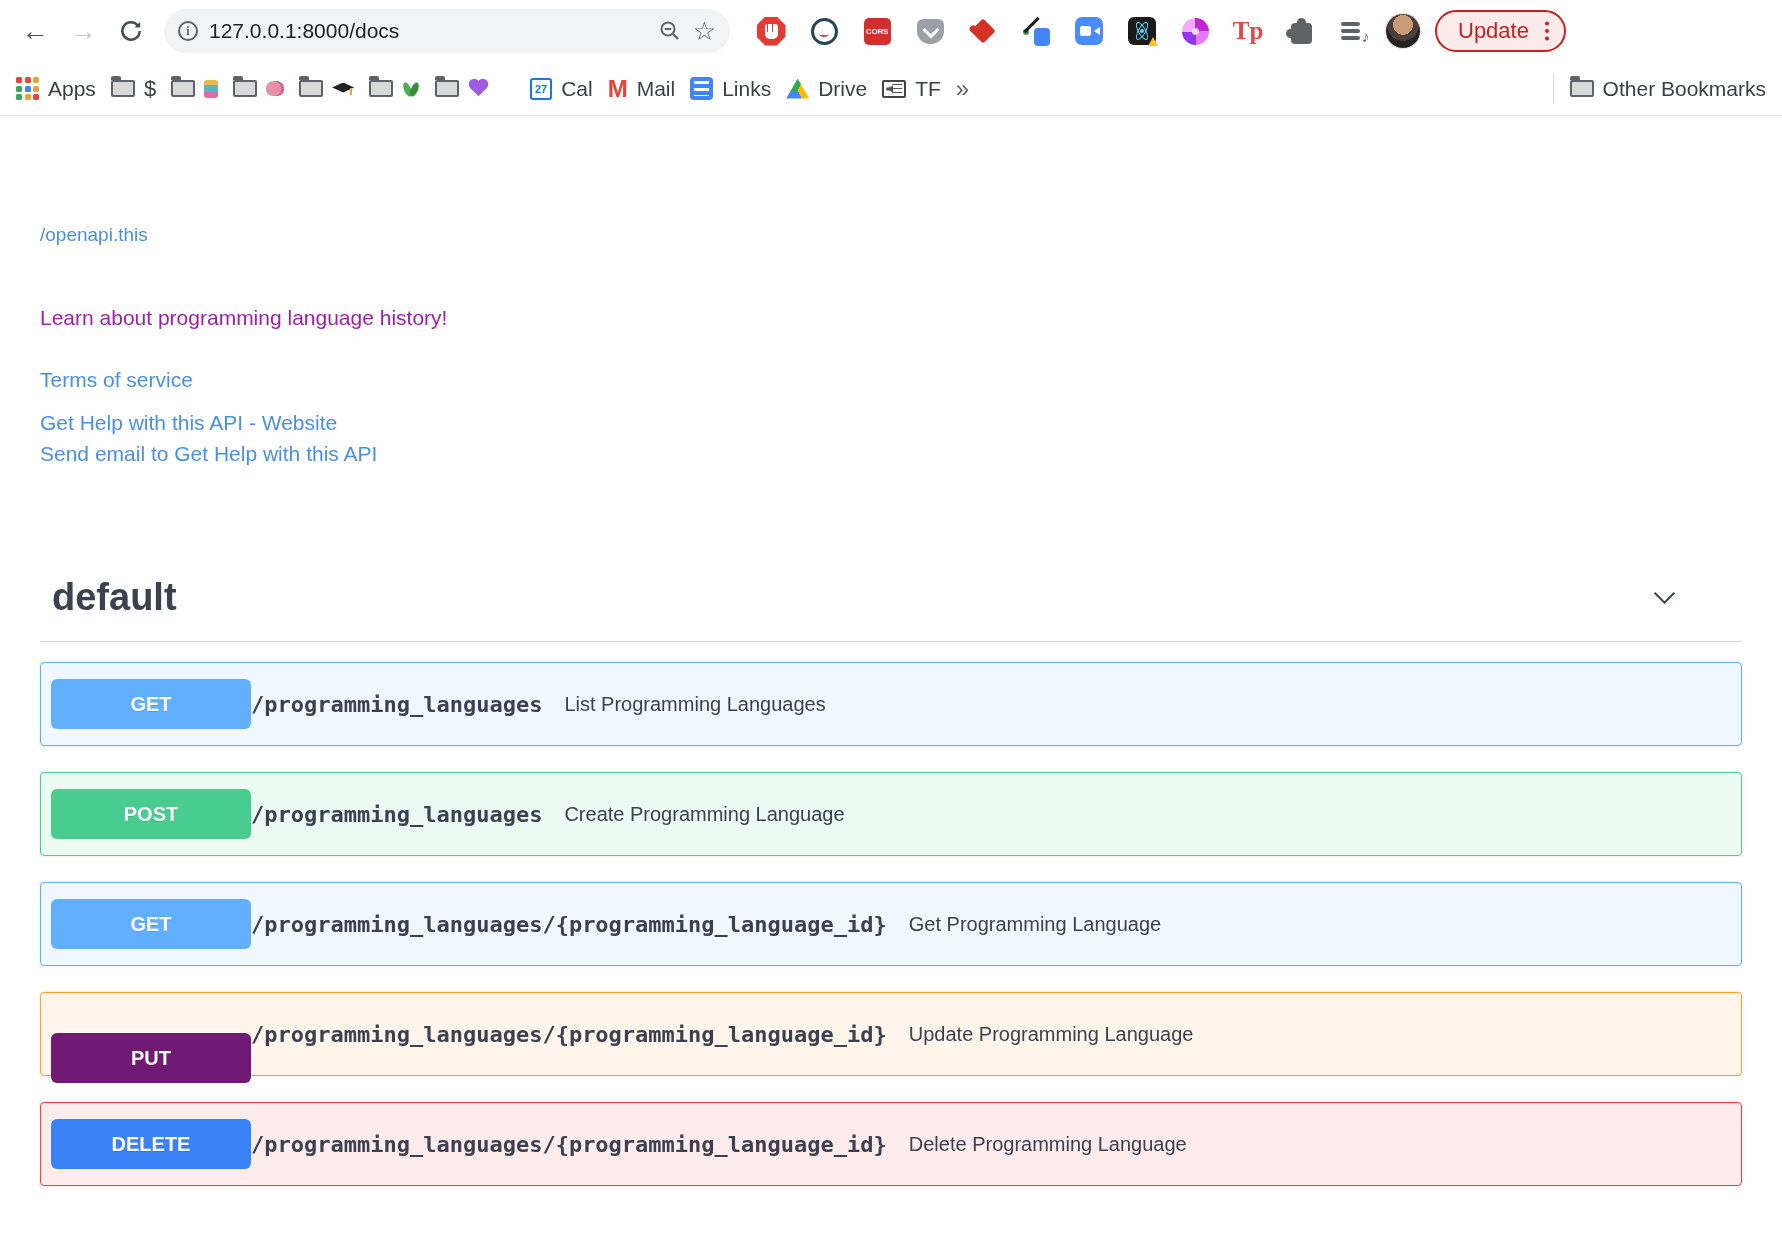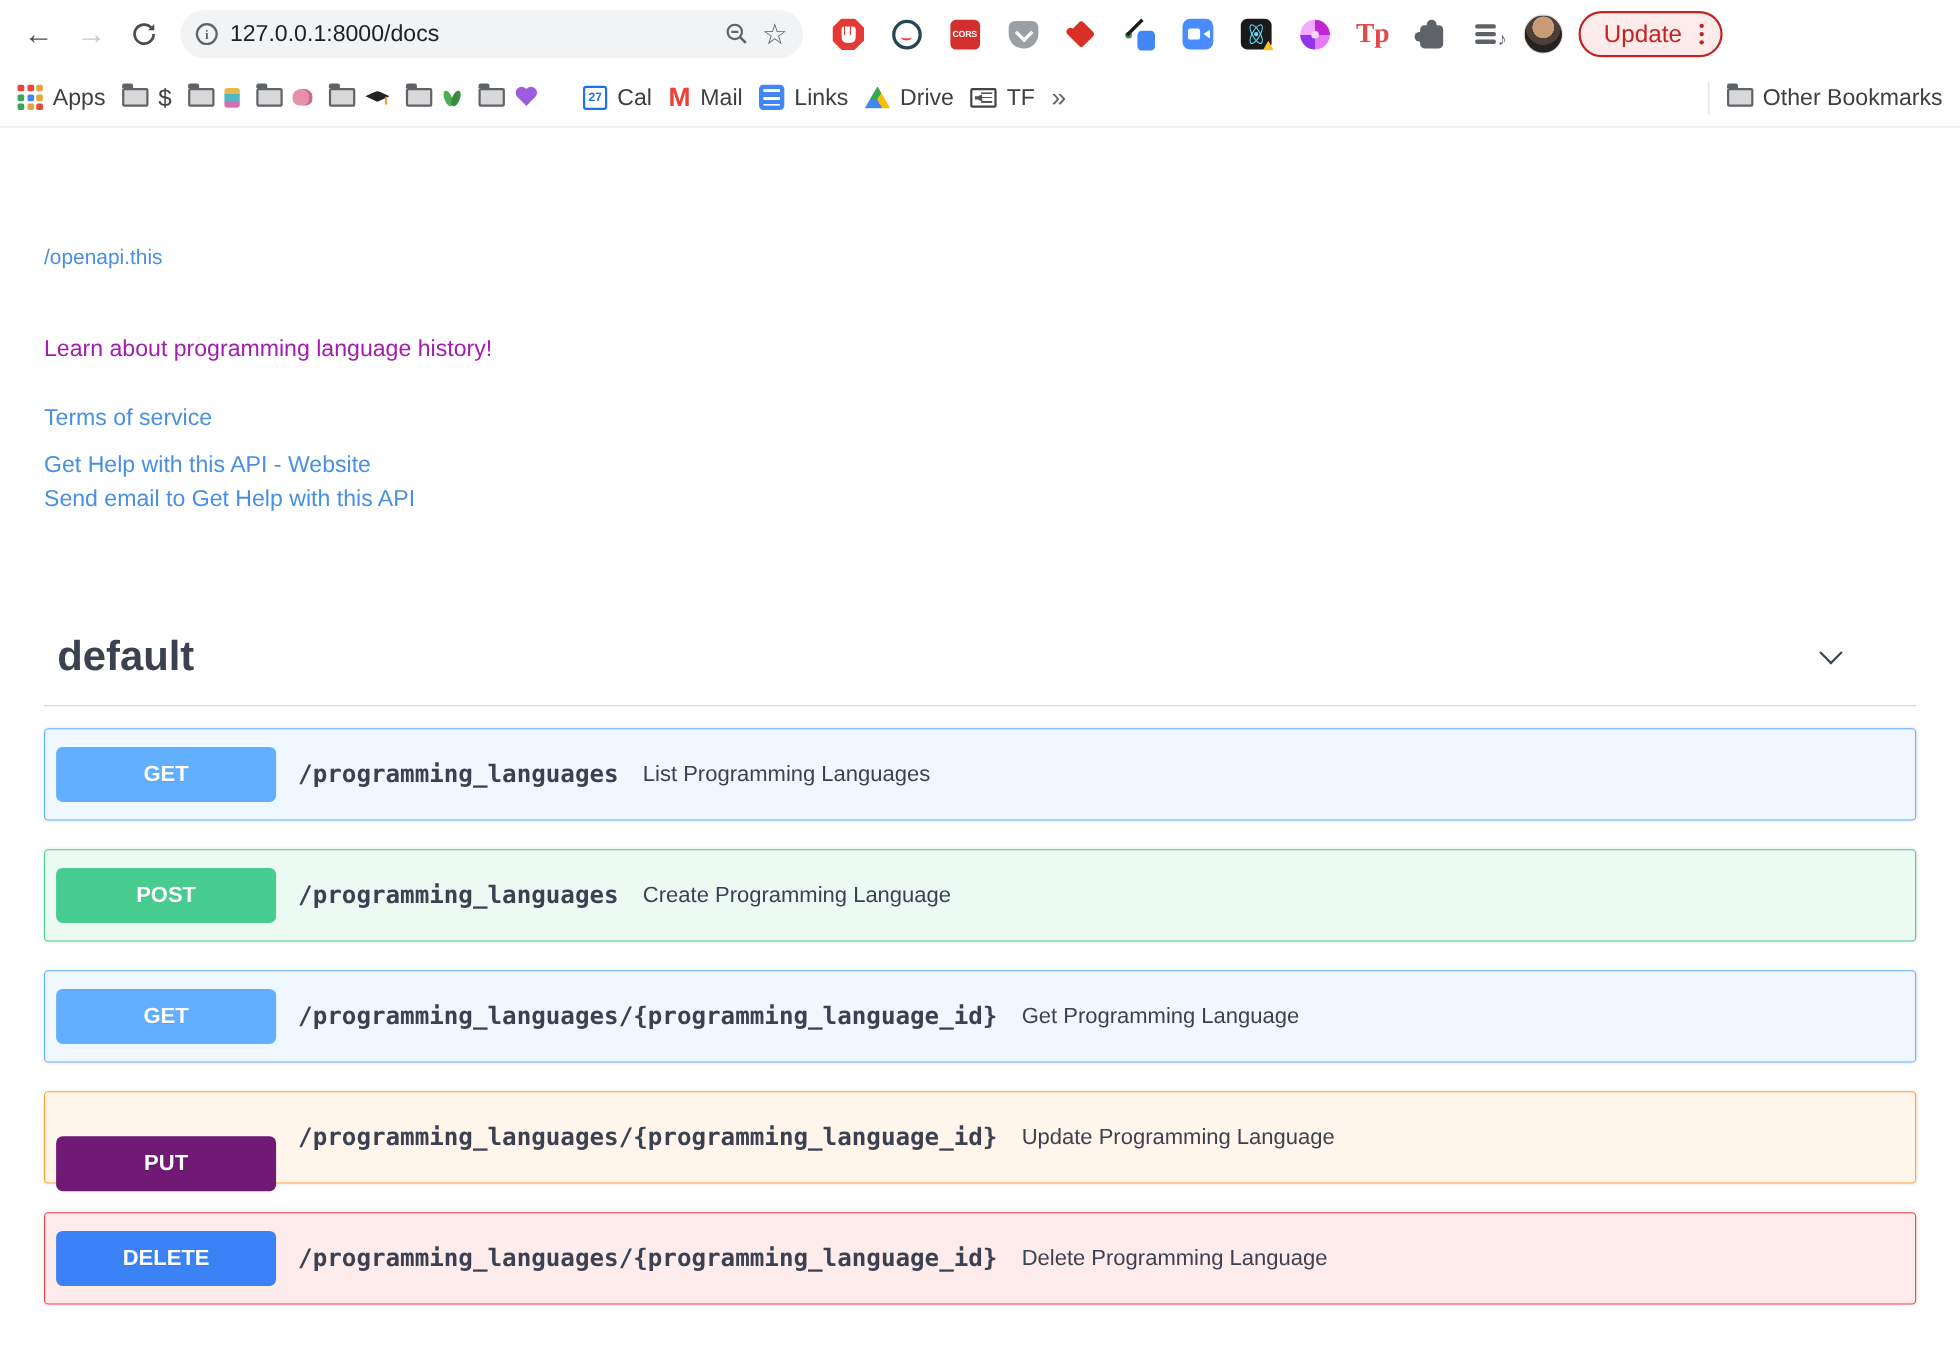--- a/index.html
+++ b/index.html
@@ -189,21 +189,21 @@
   .op-row.put    { border-color:#fca130; background:rgba(252,161,48,.10); }
   .op-row.delete { border-color:#f93e3e; background:rgba(249,62,62,.10); }
   .method-pill { width:200px; height:50px; border-radius:6px; color:#fff; font-weight:bold;
     font-size:20px; display:flex; align-items:center; justify-content:center; flex:none;
     text-shadow:0 1px 0 rgba(0,0,0,.1); }
   .get .method-pill    { background:#61affe; }
   .post .method-pill   { background:#49cc90; }
   .put .method-pill    { background:#701a75;margin-top:48px; }
   .delete .method-pill { background:#3b82f6; }
   .op-path { font-family:"DejaVu Sans Mono", monospace; font-weight:bold; font-size:22px;
-    color:#3b4151; margin-left:20px; white-space:nowrap; }
+    color:#3b4151; white-space:nowrap; }
   .op-summary { font-size:20px; color:#3b4151; margin-left:22px; white-space:nowrap; }
 </style>
 </head>
 <body>
 
 <div class="toolbar">
   <div class="nav-btn">←</div>
   <div class="nav-btn disabled">→</div>
   <div class="nav-btn">
     <svg width="26" height="26" viewBox="0 0 24 24">

